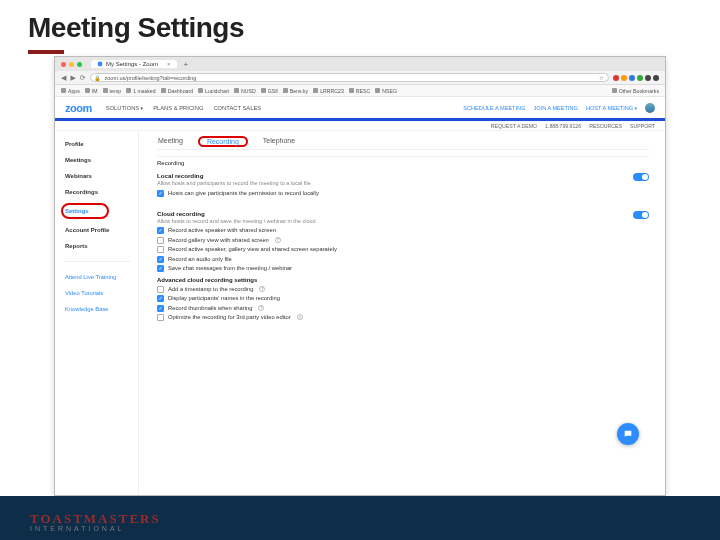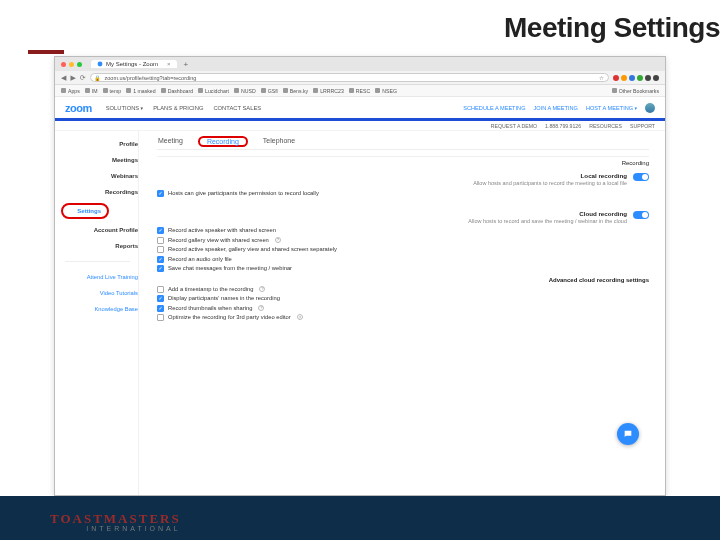--- a/index.html
+++ b/index.html
@@ -1,17 +1,17 @@
 <!DOCTYPE html>
 <html><head>
 <meta charset="utf-8">
 <style>
   * { box-sizing: border-box; margin: 0; padding: 0; }
   html, body { width: 720px; height: 540px; font-family: Arial, Helvetica, sans-serif; background: #fff; overflow: hidden; }
-  .slide { width: 720px; height: 540px; position: relative; text-align: right; }
+  .slide { width: 720px; height: 540px; position: relative; }
   .slide-title { font-size: 28px; font-weight: 700; color: #222; padding: 12px 0 4px 28px; letter-spacing: -0.5px;}
   .underline { width: 36px; height: 4px; background: #8a1c1c; margin-left: 28px; margin-top: 2px; }
   .browser-frame { position: absolute; top: 56px; left: 54px; width: 612px; height: 440px; border: 1px solid #bbb; background: #fafafa; box-shadow: 0 2px 6px rgba(0,0,0,0.15); overflow: hidden; font-size: 6.2px; }
   
   .bc-top { height: 14px; background: #e6e6e6; display: flex; align-items: center; padding: 0 6px; gap: 3px; }
   .dot { width: 5px; height: 5px; border-radius: 50%; }
   .dot.red { background:#ff5f56;} .dot.yellow{background:#ffbd2e;} .dot.green{background:#27c93f;}
   .tab { background: #fff; border-radius: 3px 3px 0 0; padding: 1px 6px; margin-left: 6px; display:flex; align-items:center; gap:3px; font-size:6px; color:#333; }
   .tab svg { width:6px; height:6px; }
   .plus { margin-left:4px; color:#666; font-size:8px; }
@@ -55,21 +55,21 @@
   .toggle{width:16px;height:8px;border-radius:4px;background:#2d8cff;position:relative;flex-shrink:0;margin-top:1px;}
   .toggle::after{content:"";position:absolute;width:6px;height:6px;background:#fff;border-radius:50%;top:1px;right:1px;}
   .cb { width:7px;height:7px;border:1px solid #aaa;border-radius:1px;flex-shrink:0;margin-top:0.5px; display:flex;align-items:center;justify-content:center;}
   .cb.on{background:#2d8cff;border-color:#2d8cff;}
   .cb.on::after{content:"✓";color:#fff;font-size:5px;line-height:1;}
   .cbrow{display:flex;align-items:center;gap:4px;font-size:5.8px;color:#333;margin:2px 0 2px 0;}
   .info{width:6px;height:6px;border:1px solid #bbb;border-radius:50%;display:inline-flex;align-items:center;justify-content:center;font-size:4px;color:#888;margin-left:2px;}
   .subhead{font-size:6px;font-weight:700;color:#222;margin:5px 0 2px;}
   
   .footer { position:absolute; bottom:0; left:0; right:0; height:44px; background:#0d2d48; }
-  .tm { position:absolute; left:30px; bottom:8px; color:#9a2b2b;margin-left:20px; }
+  .tm { position:absolute; left:30px; bottom:8px; color:#9a2b2b; }
   .tm .big{font-family: Georgia, serif; letter-spacing:2px; font-size:13px; font-weight:700;}
   .tm .sm{font-size:7px; letter-spacing:3px; color:#7a7a7a; margin-top:-2px;}
   .chatfab { position:absolute; right:26px; bottom:50px; width:22px;height:22px;border-radius:50%;background:#2d8cff; display:flex;align-items:center;justify-content:center; box-shadow:0 1px 4px rgba(0,0,0,0.3);}
   .chatfab svg{width:10px;height:10px;fill:#fff;}
   .navarrow{font-size:7px;color:#777;}
   .spacer{flex:1;}
 </style>
 </head>
 <body>
 <div class="slide">

